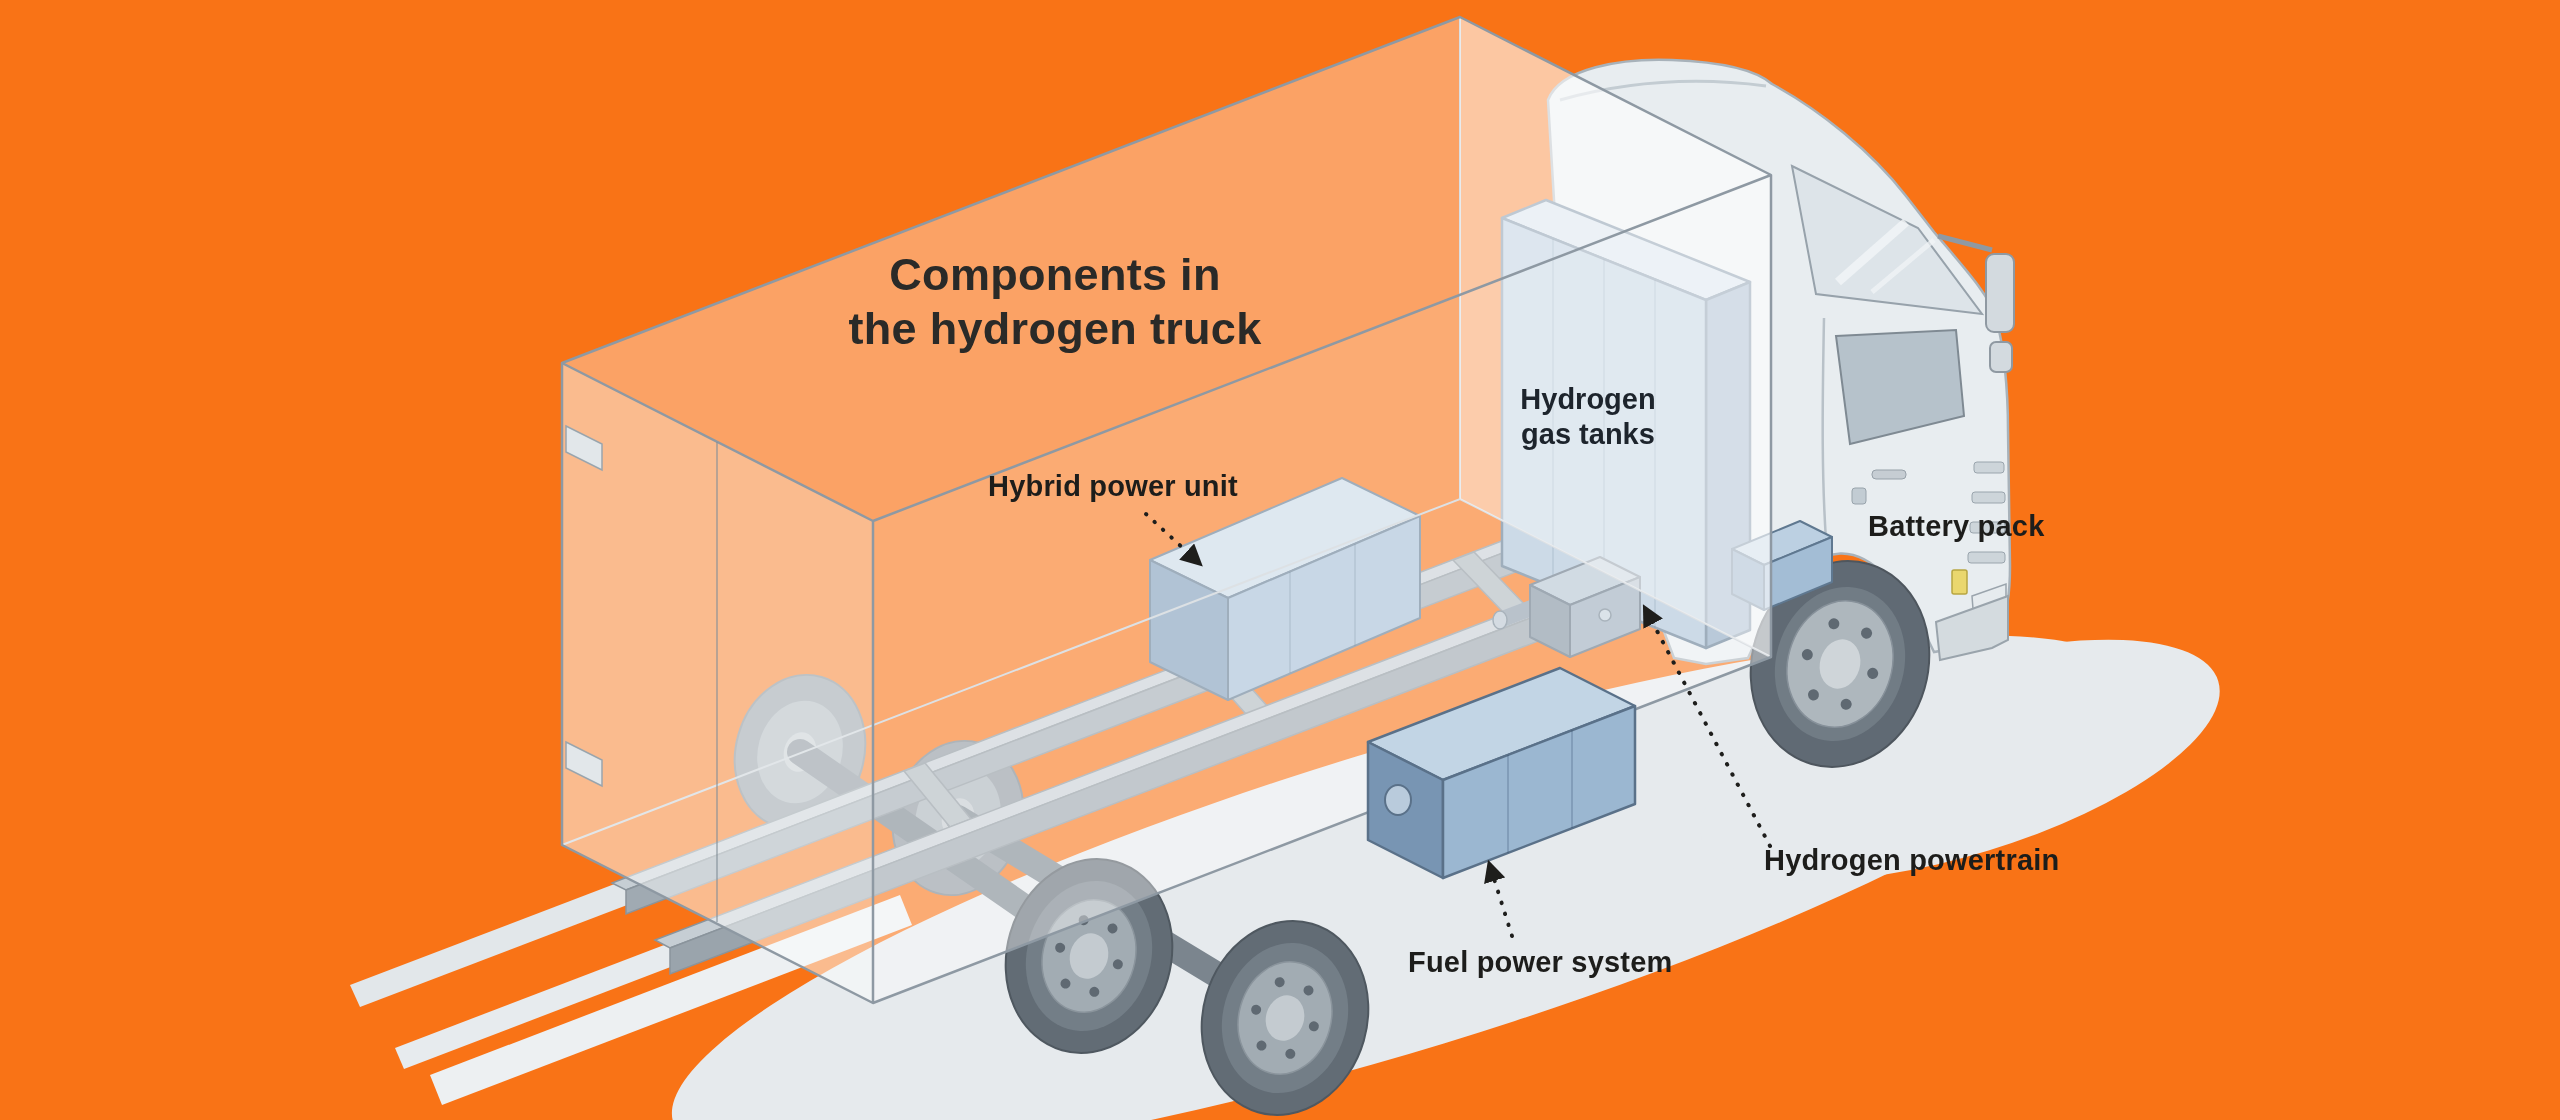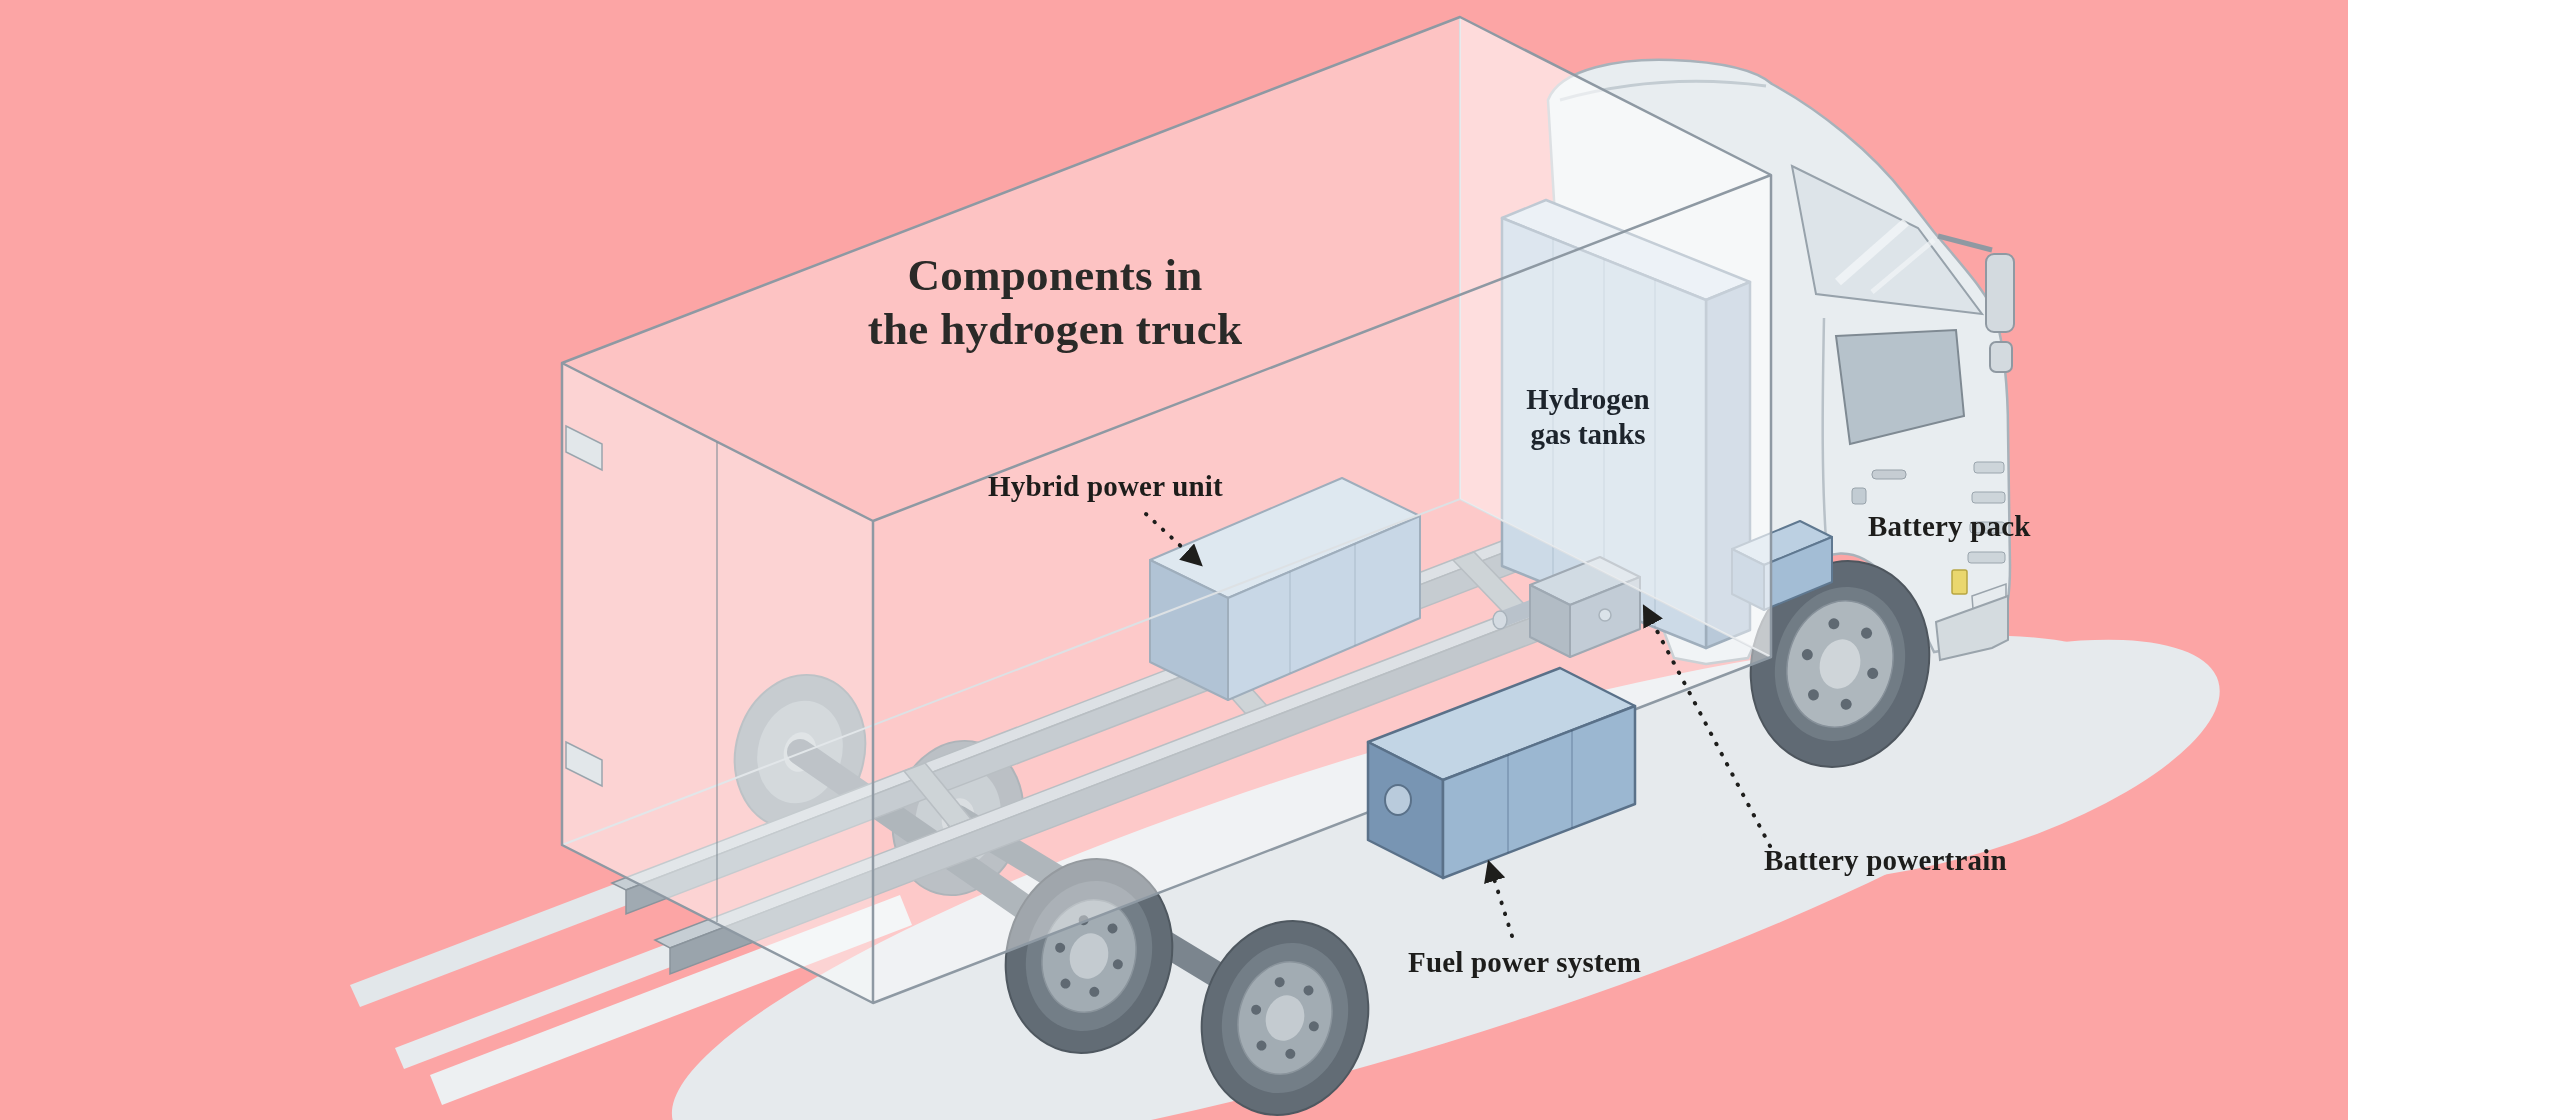--- a/index.html
+++ b/index.html
@@ -1,18 +1,18 @@
 <!DOCTYPE html>
 <html><head>
 <meta charset="utf-8">
 <style>
   html,body{margin:0;padding:0;background:#ffffff;}
   .stage{
-    position:relative;width:2348px;height:1120px;background:#fca5a5;overflow:hidden;
-    font-family:Liberation Serif, serif;
+    position:relative;width:2560px;height:1120px;background:#f97316;overflow:hidden;
+    font-family:Liberation Sans, sans-serif;
   }
   .stage svg{position:absolute;left:0;top:0;}
   .diagram-title{
     position:absolute;left:760px;top:248px;width:590px;text-align:center;
     font-size:45px;font-weight:700;color:#2a2a28;line-height:1.2;letter-spacing:.3px;
   }
   .part-label{
     position:absolute;font-size:29px;font-weight:700;color:#1d1d1b;white-space:nowrap;letter-spacing:.2px;
   }
   .tank-label{
@@ -221,17 +221,17 @@
 
 <div class="part-label" style="left:988px;top:470px;">Hybrid power unit</div>
 
 <div class="tank-label">
   <div>Hydrogen</div>
   <div>gas tanks</div>
 </div>
 
 <div class="part-label" style="left:1868px;top:510px;">Battery pack</div>
 
-<div class="part-label" style="left:1764px;top:844px;">Battery powertrain</div>
+<div class="part-label" style="left:1764px;top:844px;">Hydrogen powertrain</div>
 
 <div class="part-label" style="left:1408px;top:946px;">Fuel power system</div>
 
 </div>
 
 </body></html>

